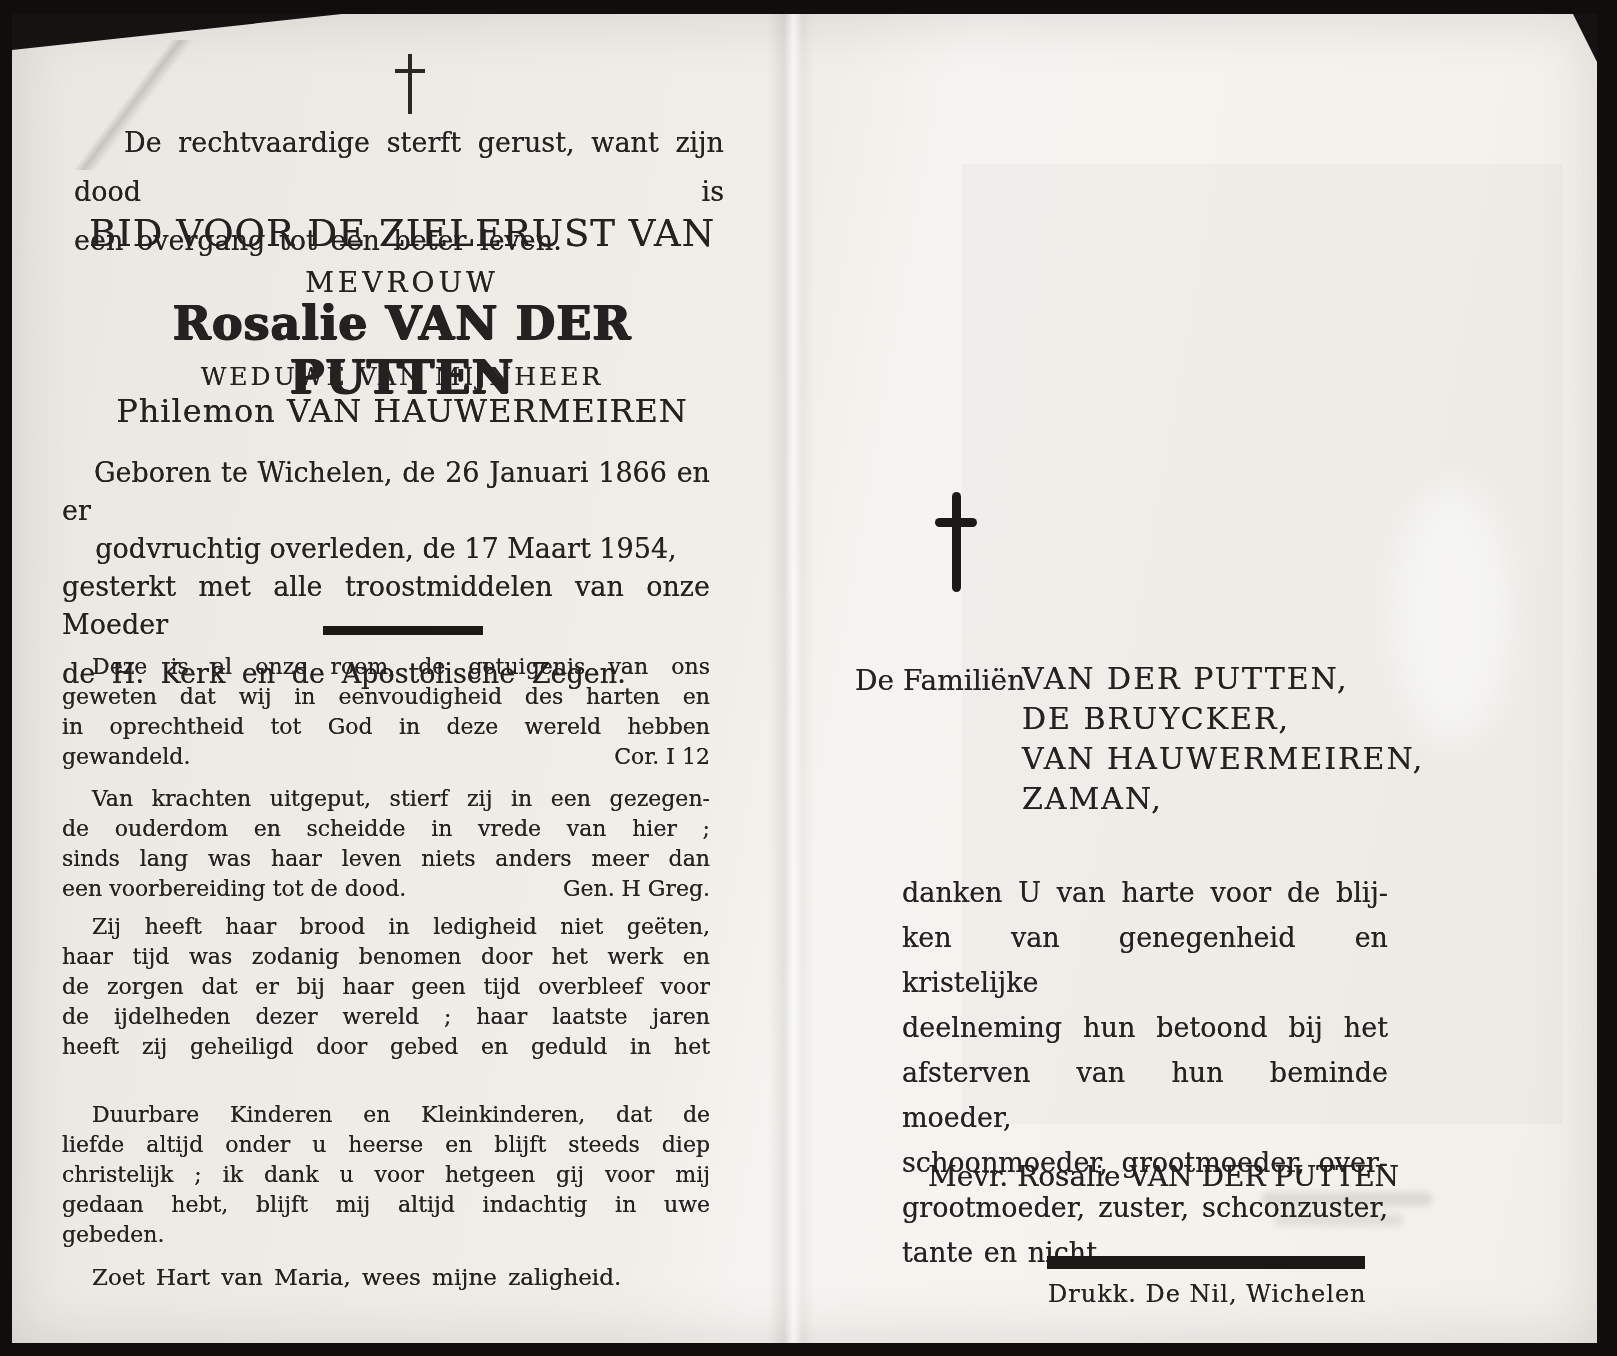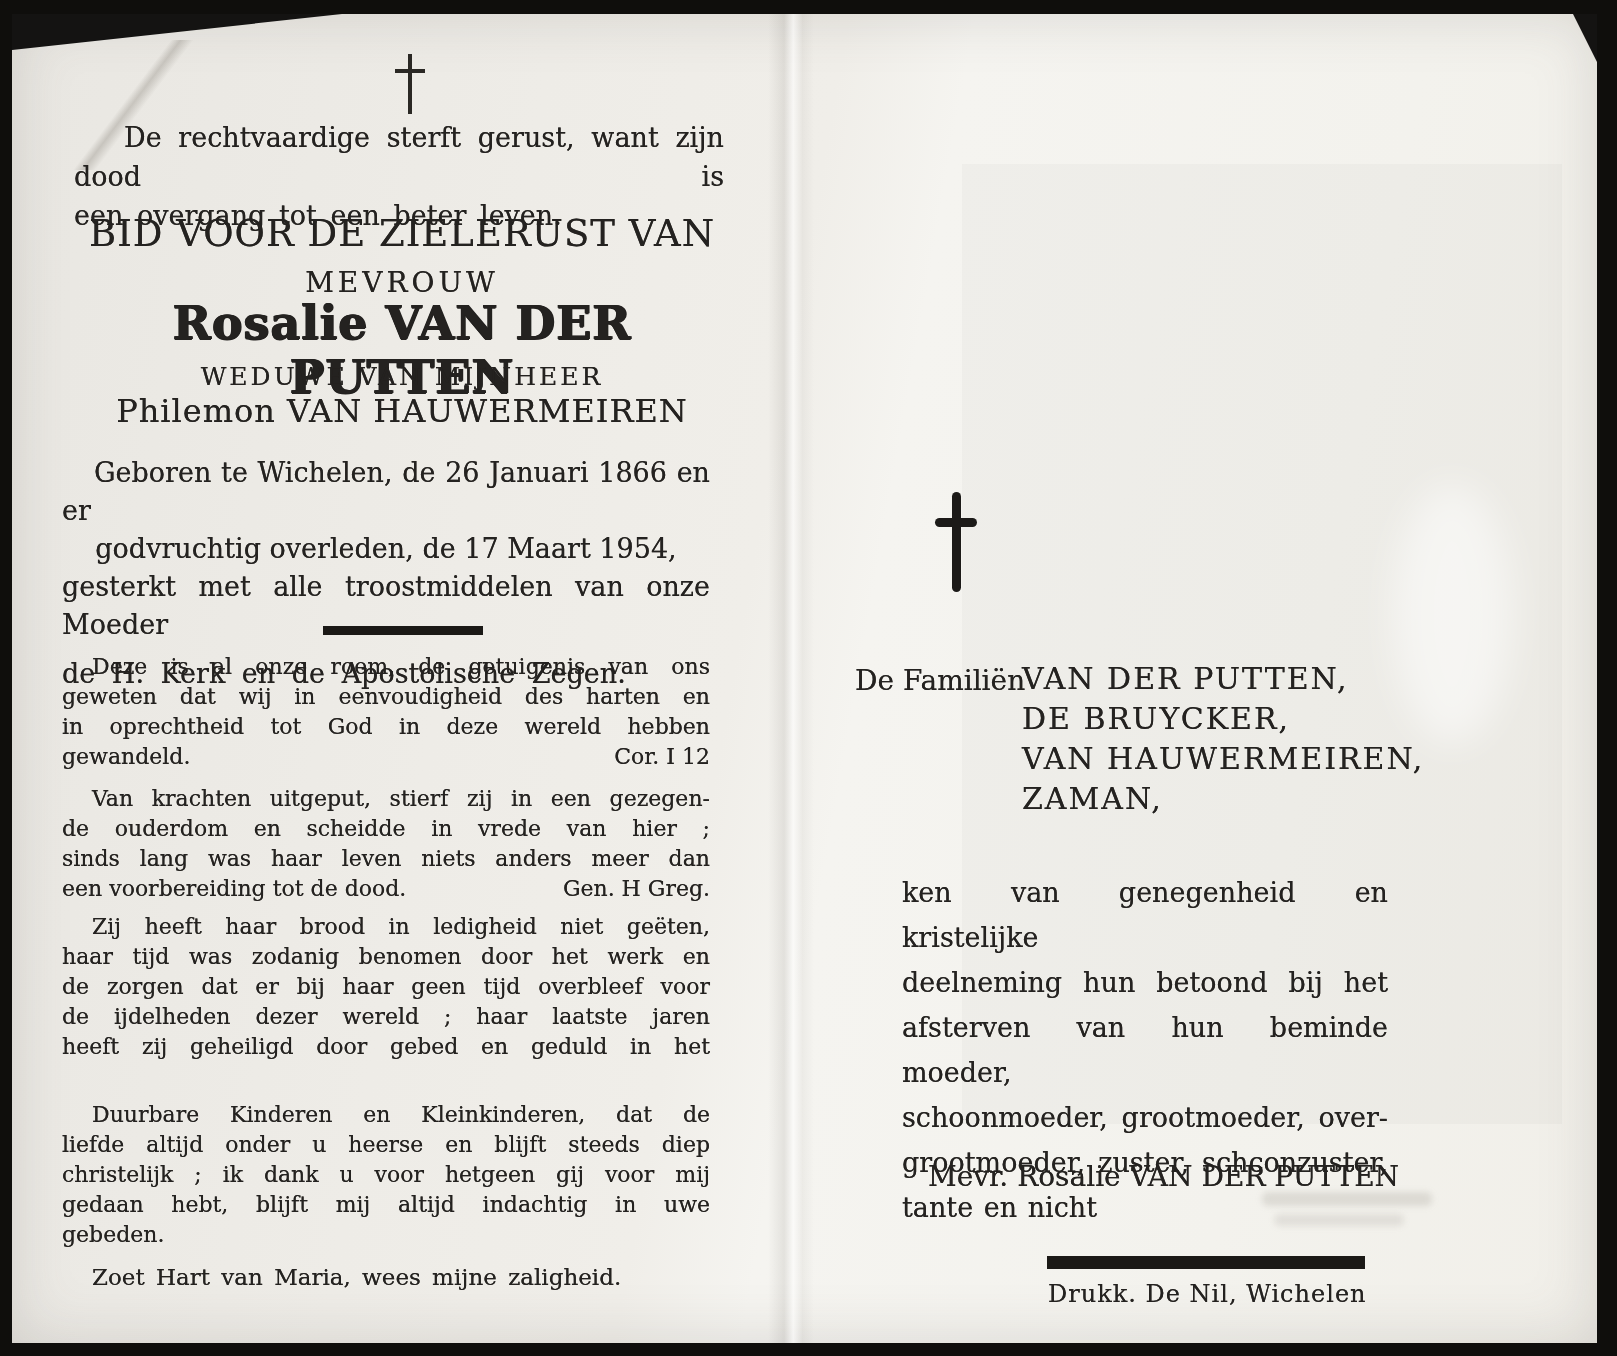--- a/index.html
+++ b/index.html
@@ -27,21 +27,21 @@
 
   
   .cross-thin{position:absolute;left:378px;top:40px;width:40px;height:60px;}
   .cross-thin .v{position:absolute;left:18px;top:0;width:4px;height:60px;background:#2a2824;}
   .cross-thin .h{position:absolute;left:5px;top:15px;width:30px;height:4px;background:#2a2824;}
   .cross-bold{position:absolute;left:921px;top:478px;width:44px;height:100px;}
   .cross-bold .v{position:absolute;left:19px;top:0;width:9px;height:100px;background:#1c1a18;border-radius:5px;}
   .cross-bold .h{position:absolute;left:2px;top:26px;width:42px;height:9px;background:#1c1a18;border-radius:5px;}
 
   
-  .lp-epigraph{left:62px;top:104px;width:650px;font-size:27px;line-height:39px;}
+  .lp-epigraph{left:62px;top:104px;width:650px;font-size:27px;line-height:49px;}
   .jl{text-align:justify;text-align-last:justify;text-justify:inter-word;}
   .lp-epigraph .l1{text-indent:50px;}
   .lp-epigraph .l2{word-spacing:5px;}
   .center{text-align:center;}
   .lp-bid{left:50px;top:198px;width:680px;font-size:37px;letter-spacing:1px;}
   .lp-mevrouw{left:50px;top:252px;width:680px;font-size:28px;letter-spacing:4px;text-align:center;}
   .lp-name{left:50px;top:282px;width:680px;font-size:46px;font-weight:700;letter-spacing:1px;
            text-shadow:1px 0 0 currentColor,-0.6px 0 0 currentColor,0 .6px 0 currentColor;}
   .lp-weduwe{left:50px;top:348px;width:680px;font-size:25px;letter-spacing:3px;}
   .lp-husband{left:50px;top:378px;width:680px;font-size:32px;letter-spacing:1px;}
@@ -151,20 +151,21 @@
 
     <div class="abs ink rp-family-label">De Familiën</div>
     <div class="abs ink rp-families">
       <div>VAN DER PUTTEN,</div>
       <div>DE BRUYCKER,</div>
       <div>VAN HAUWERMEIREN,</div>
       <div>ZAMAN,</div>
     </div>
 
     <div class="abs ink rp-thanks">
+      <div class="jl">danken U van harte voor de blij-</div>
       <div class="jl">ken van genegenheid en kristelijke</div>
       <div class="jl">deelneming hun betoond bij het</div>
       <div class="jl">afsterven van hun beminde moeder,</div>
       <div class="jl">schoonmoeder, grootmoeder, over-</div>
       <div class="jl">grootmoeder, zuster, schconzuster,</div>
       <div>tante en nicht</div>
     </div>
 
     <div class="abs ink rp-sig">Mevr. Rosalie VAN DER PUTTEN</div>
     <div class="abs rp-bar"></div>

